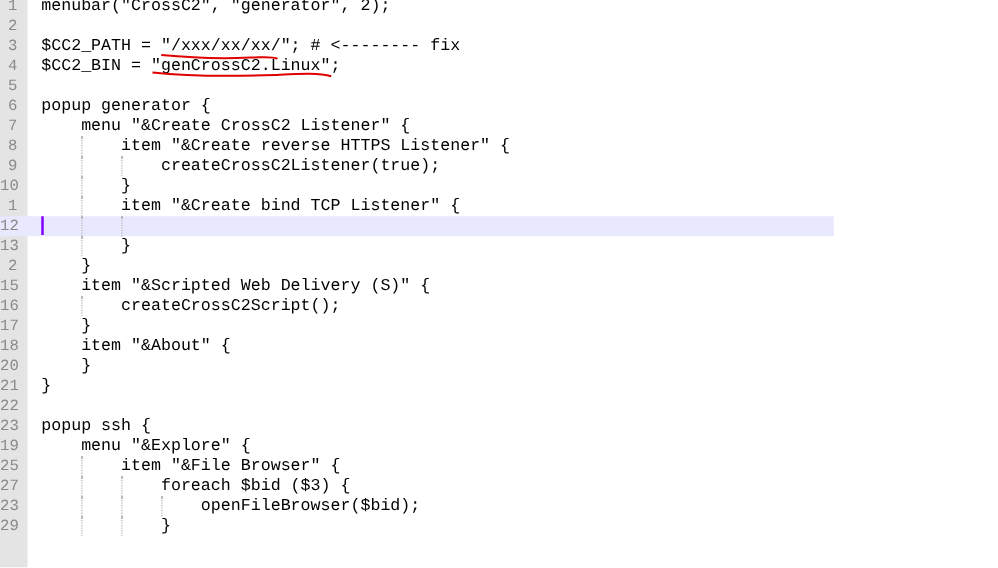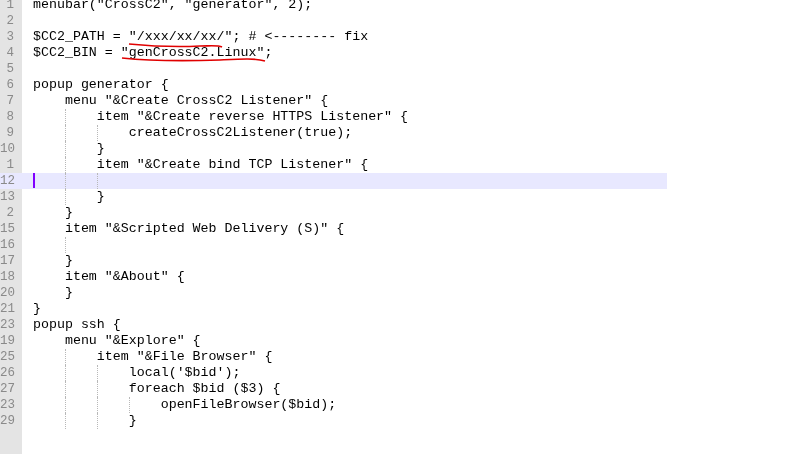--- a/index.html
+++ b/index.html
@@ -97,29 +97,29 @@
       <div class="line"><span class="ln">6</span><span class="code"><span>popup generator {</span></span></div>
       <div class="line"><span class="ln">7</span><span class="code"><span>    menu "&amp;Create CrossC2 Listener" {</span></span></div>
       <div class="line"><span class="ln">8</span><span class="guide" style="left: 65px;"></span><span class="code"><span>        item "&amp;Create reverse HTTPS Listener" {</span></span></div>
       <div class="line"><span class="ln">9</span><span class="guide" style="left: 65px;"></span><span class="guide" style="left: 97px;"></span><span class="code"><span>            createCrossC2Listener(true);</span></span></div>
       <div class="line"><span class="ln">10</span><span class="guide" style="left: 65px;"></span><span class="code"><span>        }</span></span></div>
       <div class="line"><span class="ln">1</span><span class="guide" style="left: 65px;"></span><span class="code"><span>        item "&amp;Create bind TCP Listener" {</span></span></div>
       <div class="line current"><span class="ln">12</span><span class="guide" style="left: 65px;"></span><span class="guide" style="left: 97px;"></span><span class="code"><span class="caret"></span></span></div>
       <div class="line"><span class="ln">13</span><span class="guide" style="left: 65px;"></span><span class="code"><span>        }</span></span></div>
       <div class="line"><span class="ln">2</span><span class="code"><span>    }</span></span></div>
       <div class="line"><span class="ln">15</span><span class="code"><span>    item "&amp;Scripted Web Delivery (S)" {</span></span></div>
-      <div class="line"><span class="ln">16</span><span class="guide" style="left: 65px;"></span></div>
+      <div class="line"><span class="ln">16</span><span class="guide" style="left: 65px;"></span><span class="code"><span>        createCrossC2Script();</span></span></div>
       <div class="line"><span class="ln">17</span><span class="code"><span>    }</span></span></div>
       <div class="line"><span class="ln">18</span><span class="code"><span>    item "&amp;About" {</span></span></div>
       <div class="line"><span class="ln">20</span><span class="code"><span>    }</span></span></div>
       <div class="line"><span class="ln">21</span><span class="code"><span>}</span></span></div>
+      <div class="line"><span class="ln">22</span><span class="code"><span></span></span></div>
       <div class="line"><span class="ln">23</span><span class="code"><span>popup ssh {</span></span></div>
       <div class="line"><span class="ln">19</span><span class="code"><span>    menu "&amp;Explore" {</span></span></div>
       <div class="line"><span class="ln">25</span><span class="guide" style="left: 65px;"></span><span class="code"><span>        item "&amp;File Browser" {</span></span></div>
-      <div class="line"><span class="ln">26</span><span class="guide" style="left: 65px;"></span><span class="guide" style="left: 97px;"></span><span class="code"><span>            local('$bid');</span></span></div>
       <div class="line"><span class="ln">27</span><span class="guide" style="left: 65px;"></span><span class="guide" style="left: 97px;"></span><span class="code"><span>            foreach $bid ($3) {</span></span></div>
       <div class="line"><span class="ln">23</span><span class="guide" style="left: 65px;"></span><span class="guide" style="left: 97px;"></span><span class="guide" style="left: 129px;"></span><span class="code"><span>                openFileBrowser($bid);</span></span></div>
       <div class="line"><span class="ln">29</span><span class="guide" style="left: 65px;"></span><span class="guide" style="left: 97px;"></span><span class="code"><span>            }</span></span></div>
     </div>
 
   <svg class="annot" viewBox="0 0 798 454" width="798" height="454">
     <path d="M129,44 C150,46 180,47 200,46 C210,46 218,45 222,47" stroke="#e00000" stroke-width="1.6" fill="none"></path>
     <path d="M122,58 C150,61 190,61 220,60 C240,59 255,58 265,61" stroke="#e00000" stroke-width="1.6" fill="none"></path>
   </svg>
 </div>

